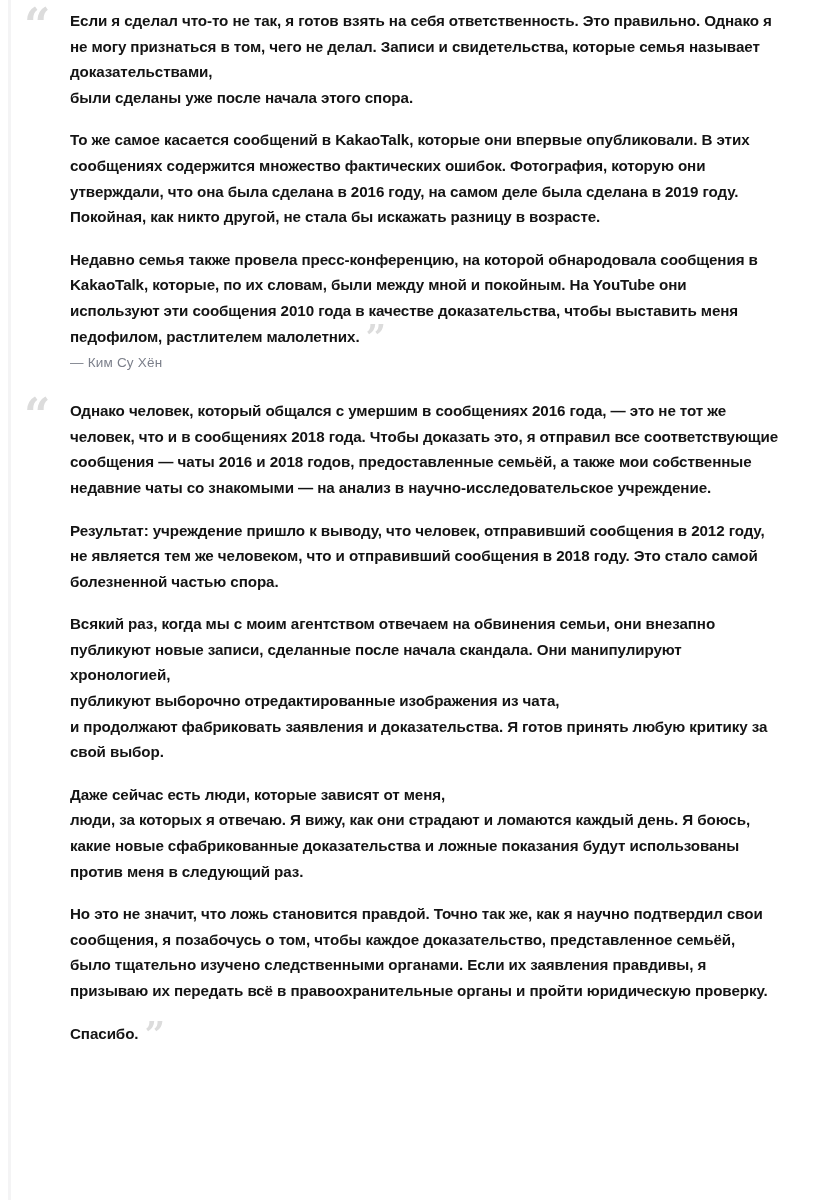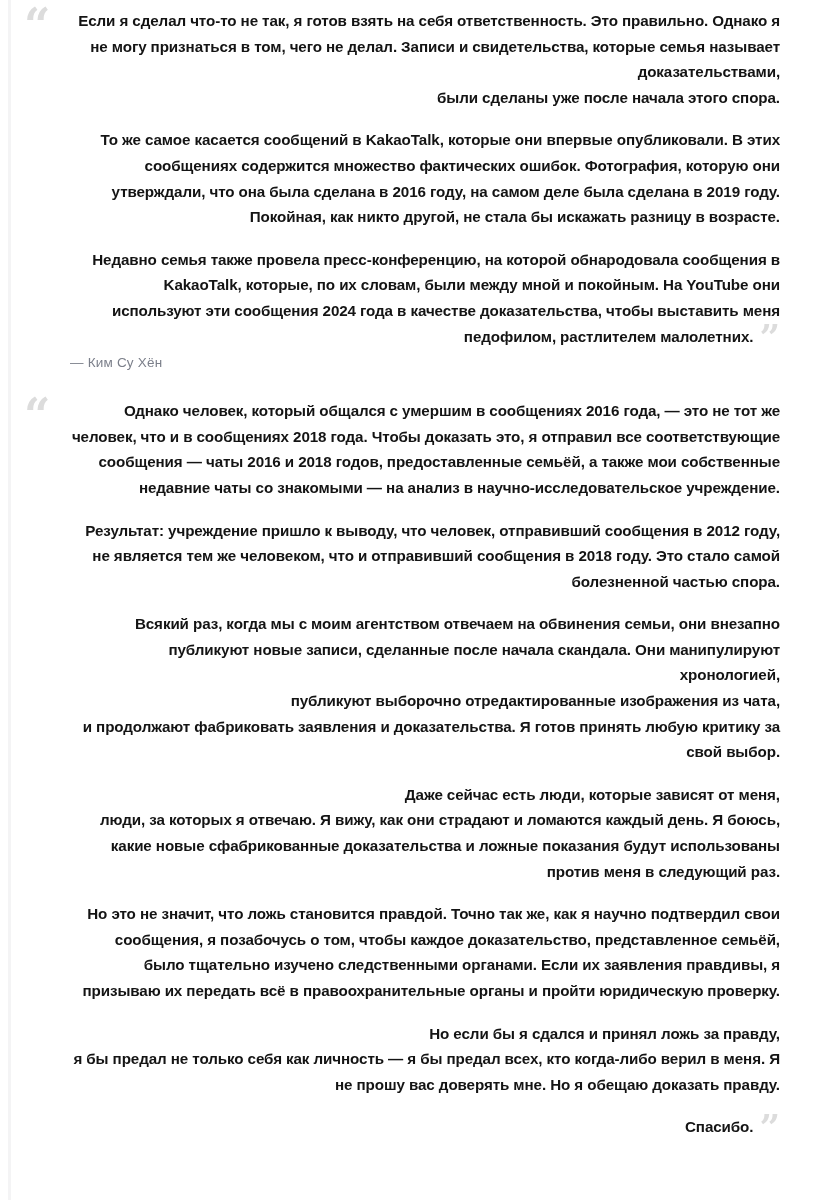--- a/index.html
+++ b/index.html
@@ -73,21 +73,21 @@
     user-select: none;
   }
 
   p.para {
     margin: 0 16px 17px 0;
     font-size: 15.2px;
     line-height: 25.6px;
     font-weight: 700;
     letter-spacing: -0.1px;
     color: #141414;
-    text-align: right;
+    text-align: left;
   }
   p.para:last-of-type { margin-bottom: 0; }
 
   .attribution {
     margin: 6px 4px 22px 0;
     padding-left: 70px;
     font-size: 13.5px;
     font-weight: 400;
     color: #7b7f8a;
     letter-spacing: 0.2px;
@@ -98,30 +98,29 @@
 
 <div class="page">
 
   <div class="left-rule"></div>
 
   <div class="quote-block first">
     <span class="quote-mark-open">“</span>
 
     <p class="para">Если я сделал что-то не так, я готов взять на себя ответственность. Это правильно. Однако я не могу признаться в том, чего не делал. Записи и свидетельства, которые семья называет доказательствами,<br>были сделаны уже после начала этого спора.</p>
     <p class="para">То же самое касается сообщений в KakaoTalk, которые они впервые опубликовали. В этих сообщениях содержится множество фактических ошибок. Фотография, которую они утверждали, что она была сделана в 2016 году, на самом деле была сделана в 2019 году. Покойная, как никто другой, не стала бы искажать разницу в возрасте.</p>
-    <p class="para"><span>Недавно семья также провела пресс-конференцию, на которой обнародовала сообщения в KakaoTalk, которые, по их словам, были между мной и покойным. На YouTube они используют эти сообщения 2024 года в качестве доказательства, чтобы выставить меня педофилом, растлителем малолетних.</span><span class="quote-mark-close">”</span></p>
+    <p class="para"><span>Недавно семья также провела пресс-конференцию, на которой обнародовала сообщения в KakaoTalk, которые, по их словам, были между мной и покойным. На YouTube они используют эти сообщения 2010 года в качестве доказательства, чтобы выставить меня педофилом, растлителем малолетних.</span><span class="quote-mark-close">”</span></p>
   </div>
 
   <div class="attribution">— Ким Су Хён</div>
 
   <div class="quote-block second">
     <span class="quote-mark-open">“</span>
 
     <p class="para">Однако человек, который общался с умершим в сообщениях 2016 года, — это не тот же человек, что и в сообщениях 2018 года. Чтобы доказать это, я отправил все соответствующие сообщения — чаты 2016 и 2018 годов, предоставленные семьёй, а также мои собственные недавние чаты со знакомыми — на анализ в научно-исследовательское учреждение.</p>
     <p class="para">Результат: учреждение пришло к выводу, что человек, отправивший сообщения в 2012 году, не является тем же человеком, что и отправивший сообщения в 2018 году. Это стало самой болезненной частью спора.</p>
     <p class="para">Всякий раз, когда мы с моим агентством отвечаем на обвинения семьи, они внезапно публикуют новые записи, сделанные после начала скандала. Они манипулируют хронологией,<br>публикуют выборочно отредактированные изображения из чата,<br>и продолжают фабриковать заявления и доказательства. Я готов принять любую критику за свой выбор.</p>
     <p class="para">Даже сейчас есть люди, которые зависят от меня,<br>люди, за которых я отвечаю. Я вижу, как они страдают и ломаются каждый день. Я боюсь, какие новые сфабрикованные доказательства и ложные показания будут использованы против меня в следующий раз.</p>
     <p class="para">Но это не значит, что ложь становится правдой. Точно так же, как я научно подтвердил свои сообщения, я позабочусь о том, чтобы каждое доказательство, представленное семьёй,<br>было тщательно изучено следственными органами. Если их заявления правдивы, я призываю их передать всё в правоохранительные органы и пройти юридическую проверку.</p>
-    <p class="para">Но если бы я сдался и принял ложь за правду,<br>я бы предал не только себя как личность — я бы предал всех, кто когда-либо верил в меня. Я не прошу вас доверять мне. Но я обещаю доказать правду.</p>
     <p class="para"><span>Спасибо.</span><span class="quote-mark-close">”</span></p>
   </div>
 
 </div>
 
 </body></html>

